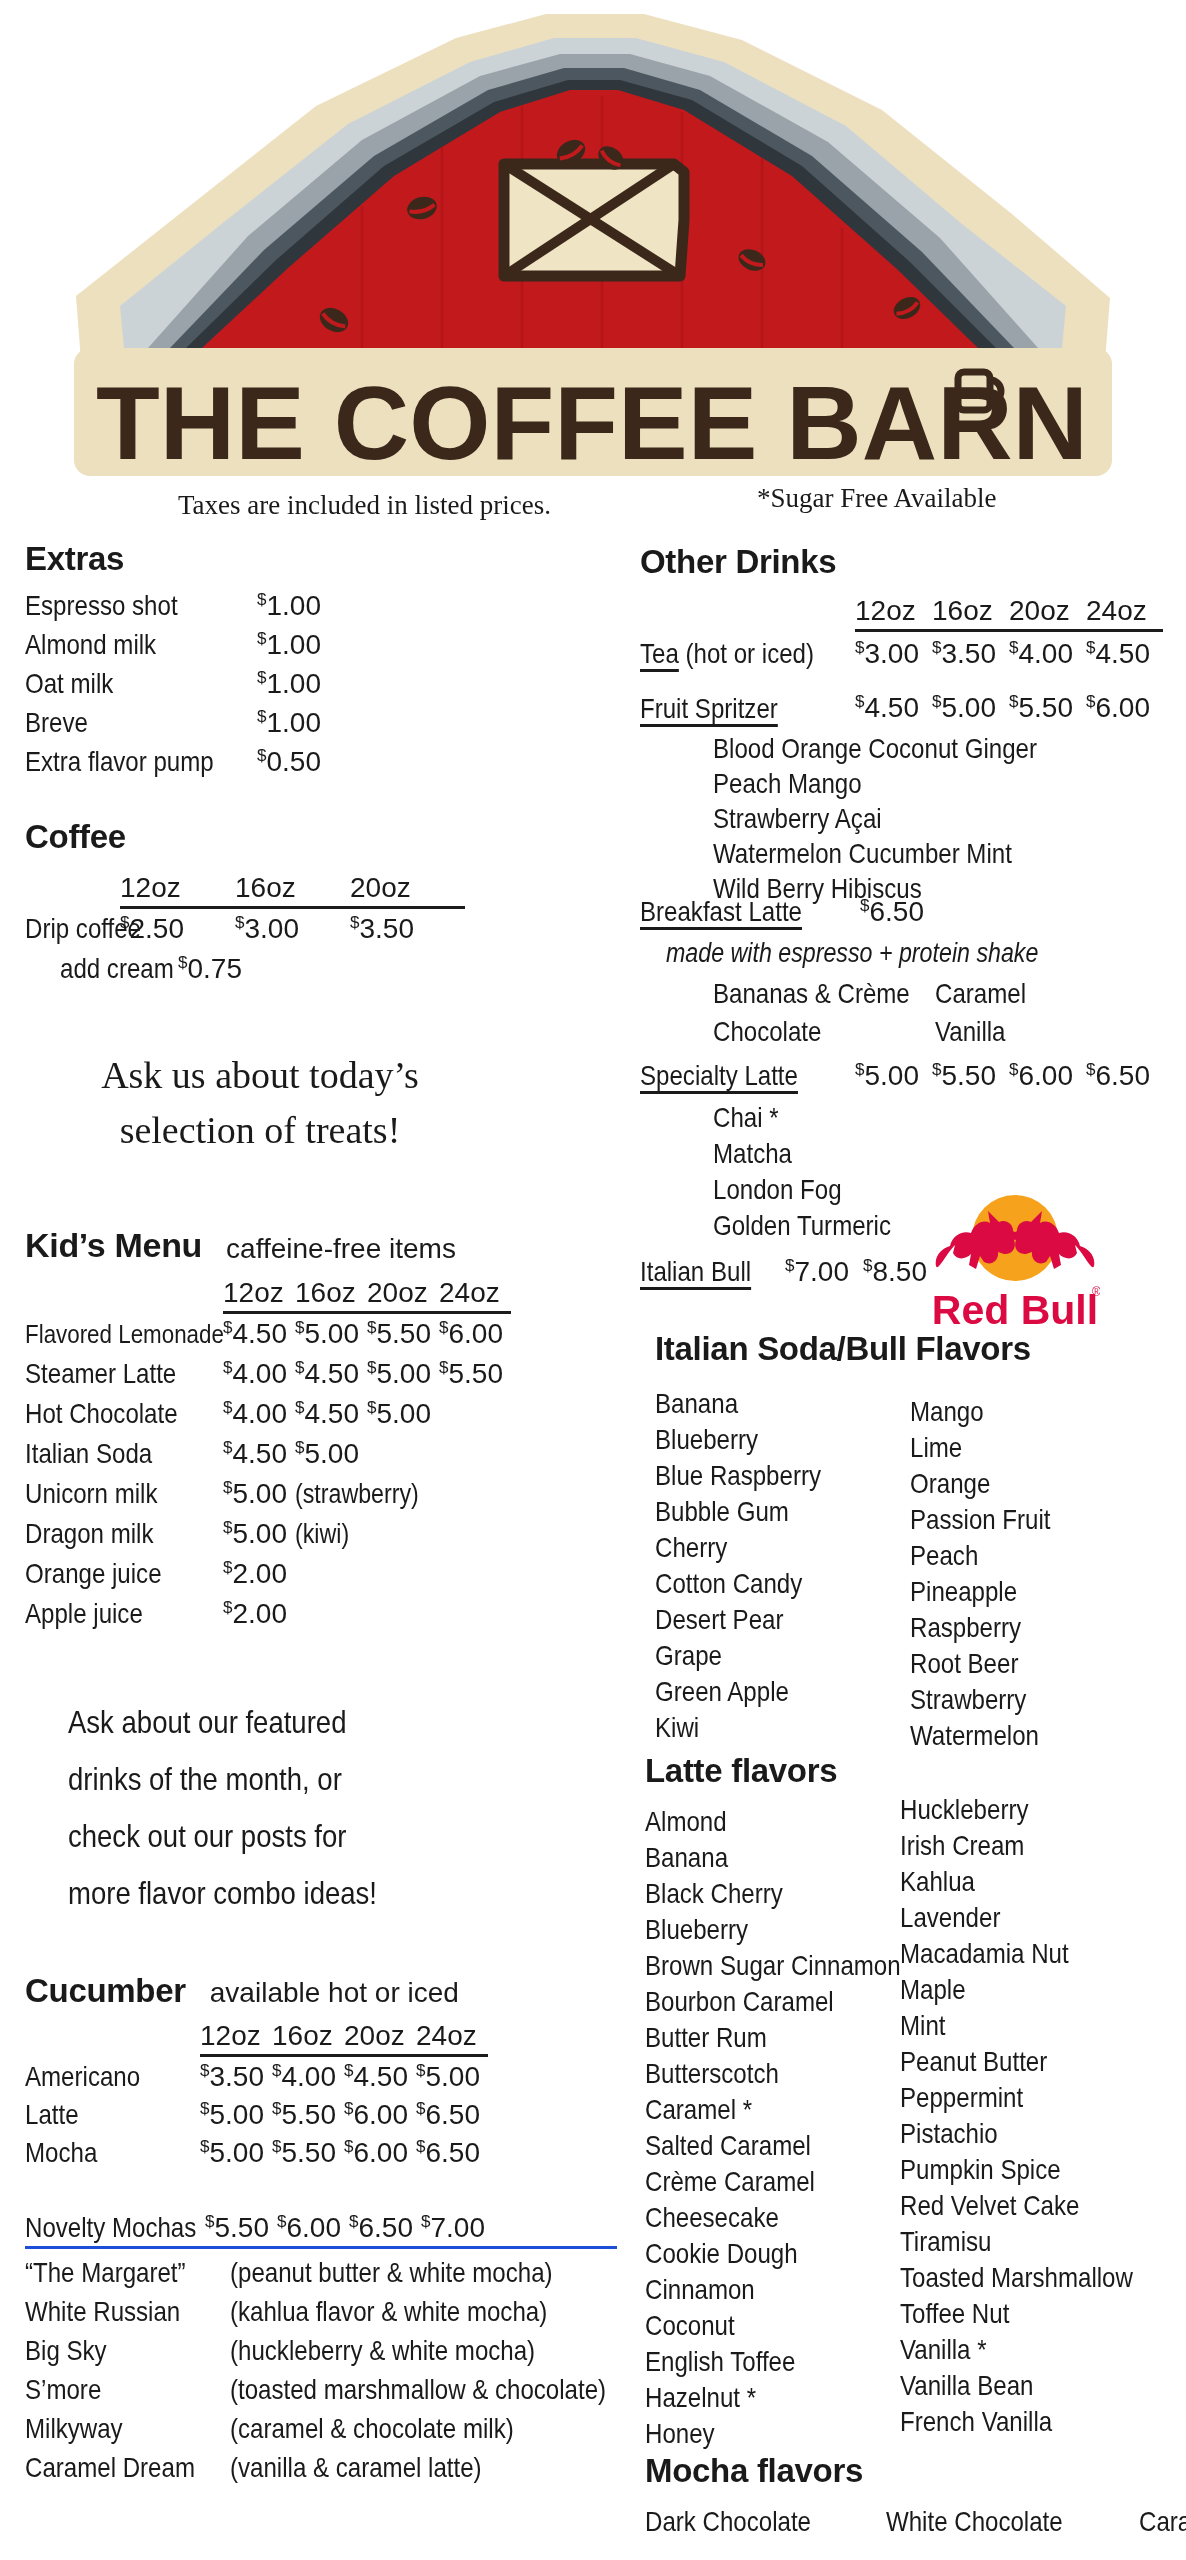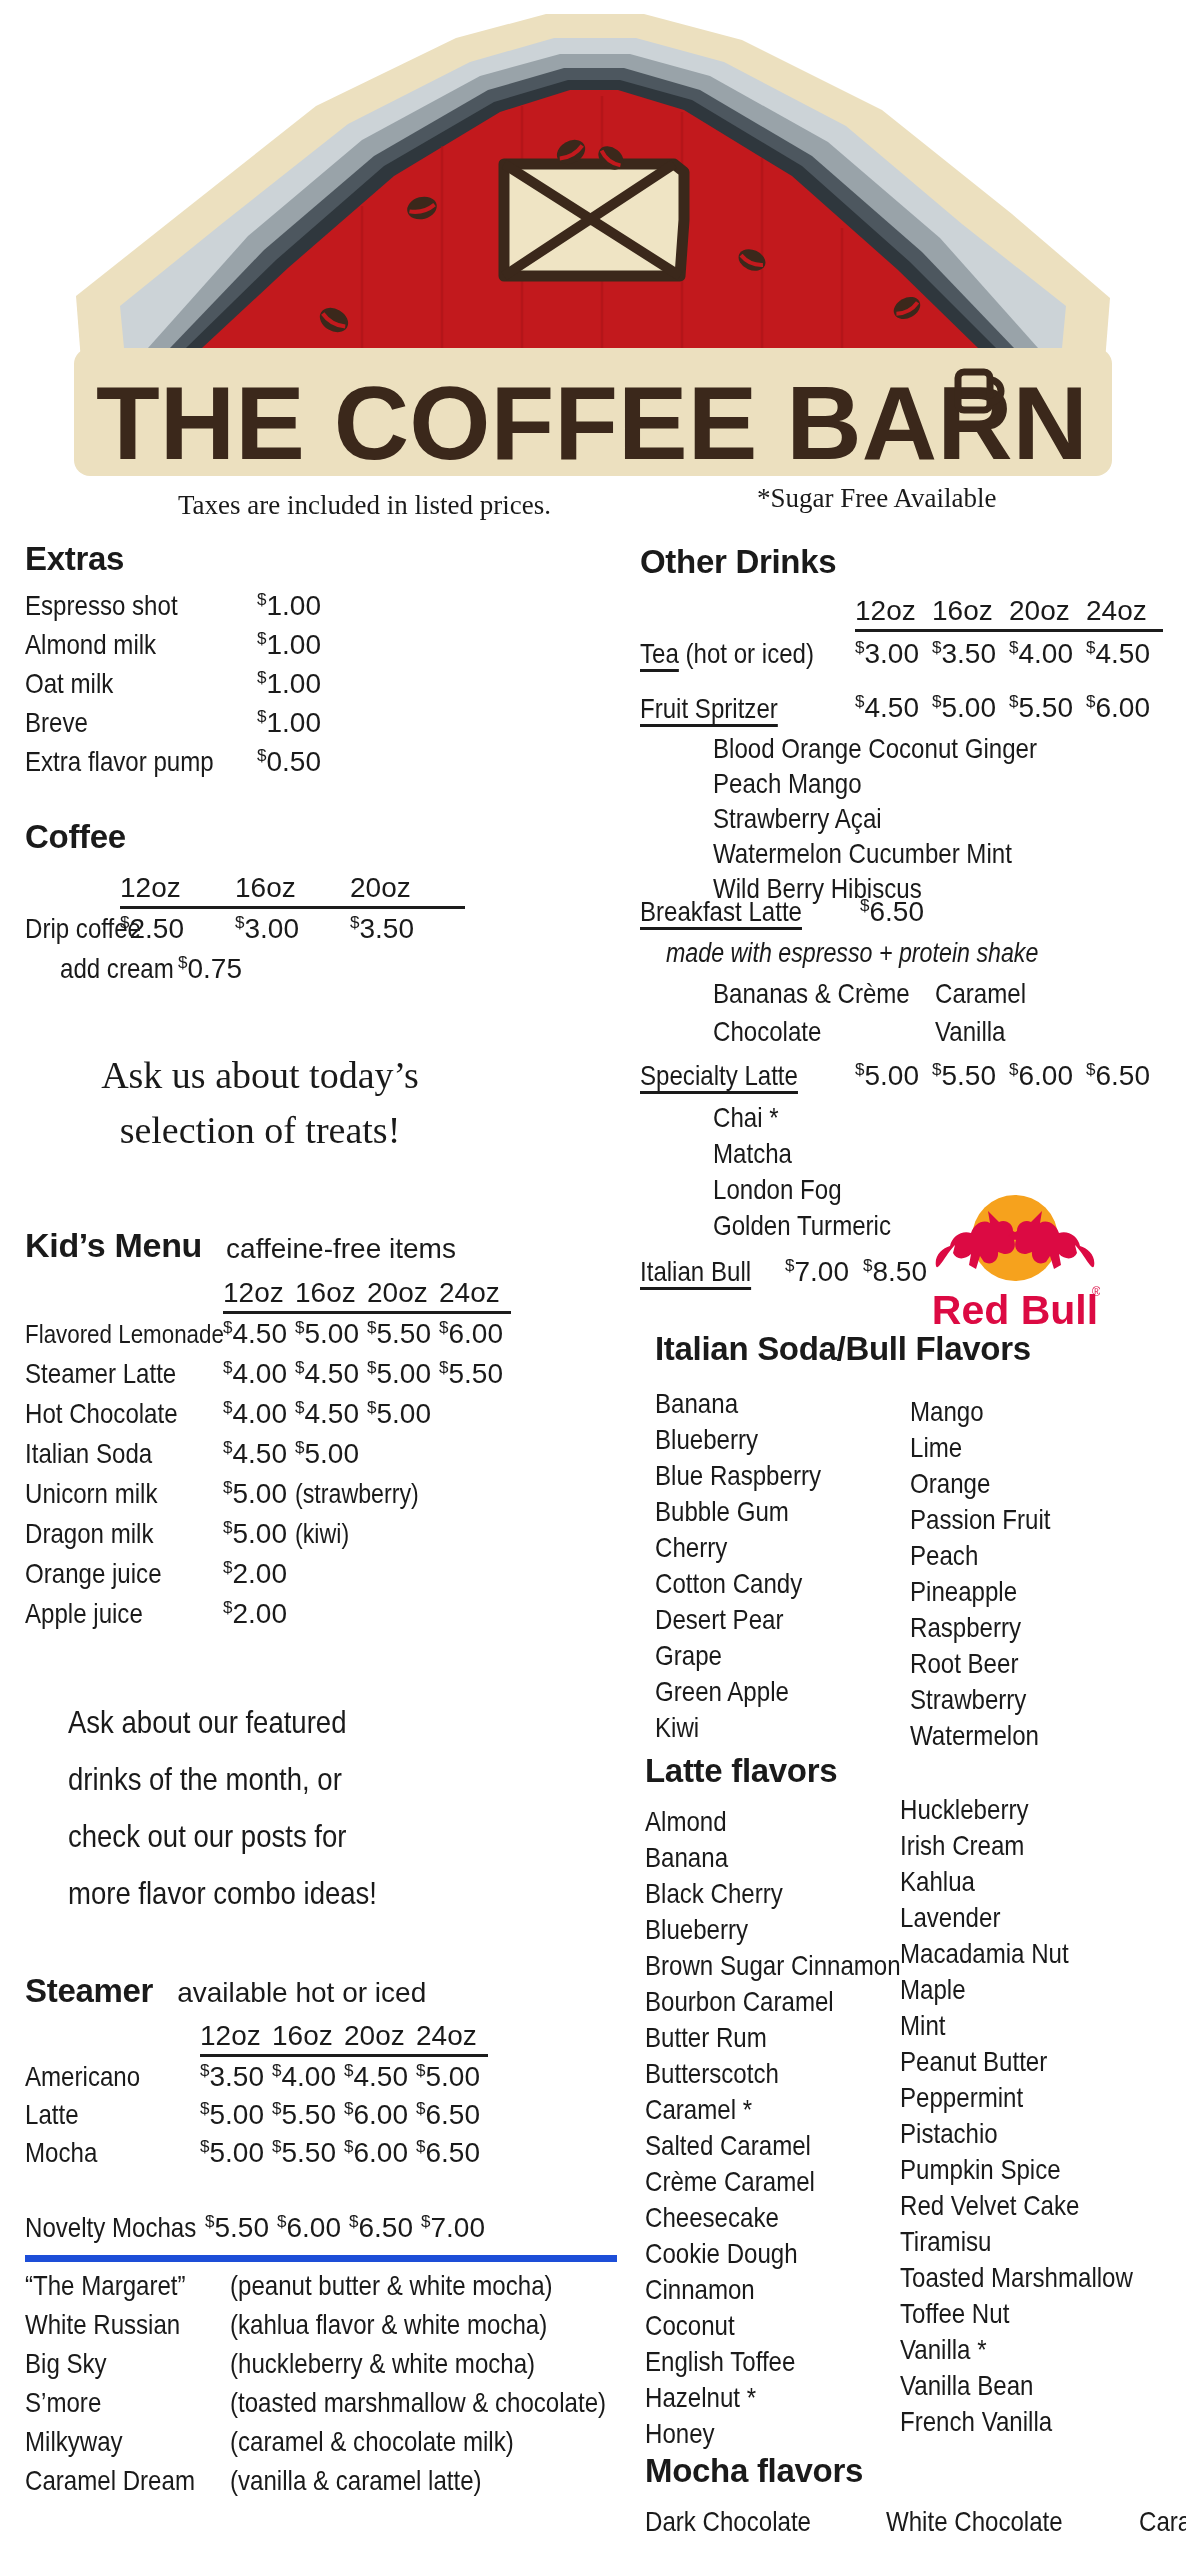--- a/index.html
+++ b/index.html
@@ -20,21 +20,21 @@
   .ul{text-decoration:underline;text-decoration-thickness:2.5px;text-underline-offset:6px}
   .note{font-size:27px;margin-left:8px}
   .w72{width:72px}.w77{width:77px}.w78{width:78px}.w95{width:95px}.w115{width:115px}
   .w145{width:145px}.w153{width:153px}.w175{width:175px}.w180{width:180px}.w198{width:198px}
   .w205{width:205px}.w215{width:215px}.w220{width:220px}.w232{width:232px}
   .fl{line-height:36px;font-size:28px}
   .fl35{line-height:35px;font-size:28px}
   .fcols{display:flex}
   .treats{font-family:"Liberation Serif",serif;font-weight:400;font-size:38px;line-height:55px;text-align:center}
   .featured{font-size:32px;line-height:57px;padding-left:45px}
-  .nov-row{border-bottom:7px solid #1d4ed8;padding-bottom:11px}
+  .nov-row{border-bottom:3px solid #1d4ed8;padding-bottom:2px}
 </style>
 </head>
 <body>
 
 <svg class="abs" style="left:62px;top:6px" width="1062" height="476" viewBox="0 0 1062 476">
   <path fill="#ece0bf" d="M20,368 L14,290 L120,206 L254,100 L394,32 L484,8 L582,8 L680,34 L820,104 L950,208 L1048,292 L1042,368 Z"></path>
   <rect x="12" y="342" width="1038" height="128" rx="16" fill="#ece0bf"></rect>
   <path fill="#ccd3d7" d="M62,342 L58,300 L162,216 L286,118 L408,56 L492,32 L574,32 L662,56 L784,120 L900,218 L1004,300 L1000,342 Z"></path>
   <path fill="#99a3a9" d="M86,342 L186,230 L300,134 L418,70 L498,48 L568,48 L648,70 L766,136 L878,232 L976,342 Z"></path>
   <path fill="#4d575f" d="M108,342 L202,244 L312,150 L426,84 L502,62 L562,62 L638,84 L750,150 L860,246 L952,342 Z"></path>
@@ -201,21 +201,21 @@
 
 <section class="abs featured" style="left:23px;top:1694px;width:560px">
   <div><span class="txt">Ask about our featured</span></div>
   <div><span class="txt">drinks of the month, or</span></div>
   <div><span class="txt">check out our posts for</span></div>
   <div><span class="txt">more flavor combo ideas!</span></div>
 </section>
 
 <section class="abs" style="left:25px;top:1972px">
   <div class="row" style="align-items:baseline">
-    <span class="h1">Steamer</span>
+    <span class="h1">Cucumber</span>
     <span class="sub">available hot or iced</span>
   </div>
   <div class="row" style="margin-top:10px">
     <span class="w175"></span>
     <span class="strip">
         <span class="sz w72">12oz</span>
         <span class="sz w72">16oz</span>
         <span class="sz w72">20oz</span>
         <span class="sz w72">24oz</span>
       </span>

